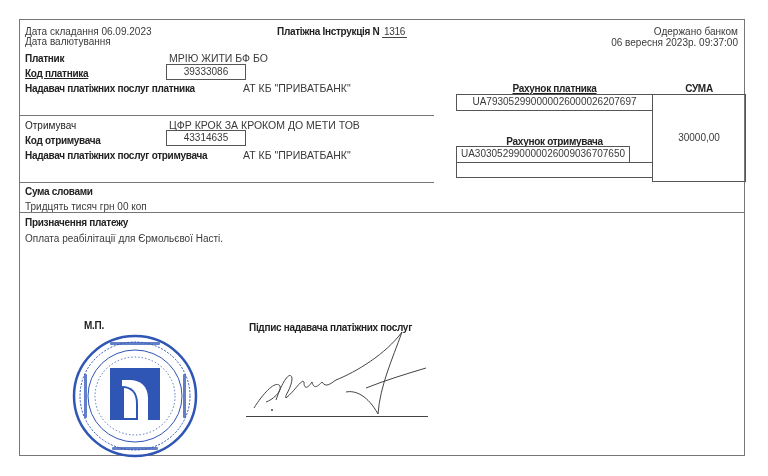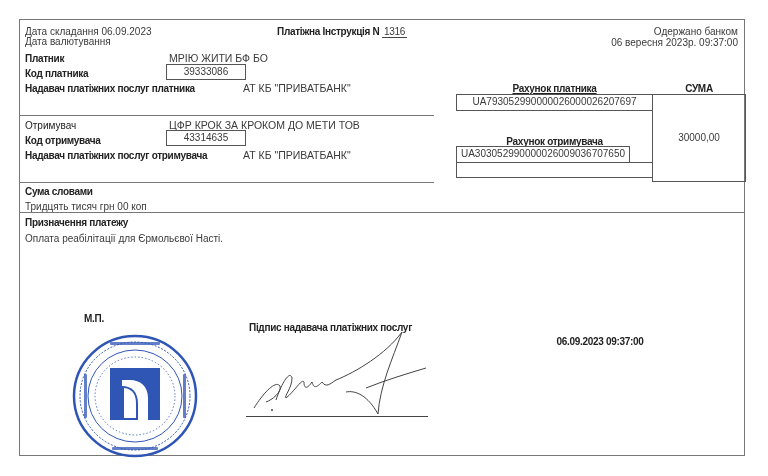--- a/index.html
+++ b/index.html
@@ -32,21 +32,21 @@
   <span class="num-underline" style="font-weight:normal;color:#3a3a3a;">1316</span>
 </div>
 
 <div class="abs t" style="right:30px;top:26px;text-align:right;">
   <div>Одержано банком</div>
   <div>06 вересня 2023р. 09:37:00</div>
 </div>
 
 <div class="abs b" style="left:25px;top:53px;">Платник</div>
 <div class="abs t" style="left:169px;top:53px;font-size:10.5px;">МРІЮ ЖИТИ БФ БО</div>
-<div class="abs b" style="left:25px;top:68px;">Код платника</div>
+<div class="abs b" style="left:25px;top:68px;text-decoration:underline;">Код платника</div>
 <div class="box" style="left:166px;top:64px;width:80px;height:16px;">39333086</div>
 <div class="abs b" style="left:25px;top:83px;">Надавач платіжних послуг платника</div>
 <div class="abs t" style="left:243px;top:83px;font-size:10.5px;">АТ КБ "ПРИВАТБАНК"</div>
 
 <div class="abs b center" style="left:457px;top:83px;width:195px;text-decoration:underline;">Рахунок платника</div>
 <div class="box" style="left:456px;top:94px;width:197px;height:17px;">UA793052990000026000026207697</div>
 
 <div class="abs b center" style="left:652px;top:83px;width:94px;">СУМА</div>
 <div class="box" style="left:652px;top:94px;width:94px;height:88px;line-height:86px;">30000,00</div>
 
@@ -65,21 +65,21 @@
 
 <div class="hline" style="left:19px;top:182px;width:415px;"></div>
 
 <div class="abs b" style="left:25px;top:186px;">Сума словами</div>
 <div class="abs t" style="left:25px;top:201px;">Тридцять тисяч грн 00 коп</div>
 <div class="hline" style="left:19px;top:212px;width:726px;"></div>
 
 <div class="abs b" style="left:25px;top:217px;">Призначення платежу</div>
 <div class="abs t" style="left:25px;top:233px;">Оплата реабілітації для Єрмольєвої Насті.</div>
 
-<div class="abs b" style="left:84px;top:313px;">М.П.</div>
+<div class="abs b" style="left:84px;top:320px;">М.П.</div>
 <div class="abs b" style="left:249px;top:322px;">Підпис надавача платіжних послуг</div>
 
 <div class="abs" style="left:72px;top:334px;width:126px;height:124px;">
   <svg width="126" height="124" viewBox="0 0 126 124">
     <g fill="none" stroke="#2f55b5">
       <ellipse cx="63" cy="62" rx="61" ry="60" stroke-width="2.5"></ellipse>
       <ellipse cx="63" cy="62" rx="55" ry="54" stroke-width="1" stroke-dasharray="2 1.5"></ellipse>
       <ellipse cx="63" cy="62" rx="47" ry="46" stroke-width="1"></ellipse>
       <ellipse cx="63" cy="62" rx="40" ry="39" stroke-width="0.8" stroke-dasharray="1.5 2"></ellipse>
     </g>
@@ -102,14 +102,13 @@
       <path d="M30 70 C36 52 44 40 46 48 C46 58 38 66 40 68 C48 62 56 48 58 52 C58 60 62 58 66 52 C68 60 72 56 76 52 C80 58 84 54 90 50"></path>
       <path d="M90 50 C110 42 140 24 156 2 C146 30 134 56 132 84 C122 66 110 60 100 62"></path>
       <path d="M120 58 C140 50 160 44 180 38"></path>
     </g>
     <circle cx="26" cy="80" r="1" fill="#444"></circle>
   </svg>
 </div>
 <div class="hline" style="left:246px;top:416px;width:182px;background:#444;"></div>
 
 <div class="abs b center" style="left:520px;top:336px;width:160px;">
-  <div>06.09.2023 09:37:00</div>
 </div>
 
 </body></html>

